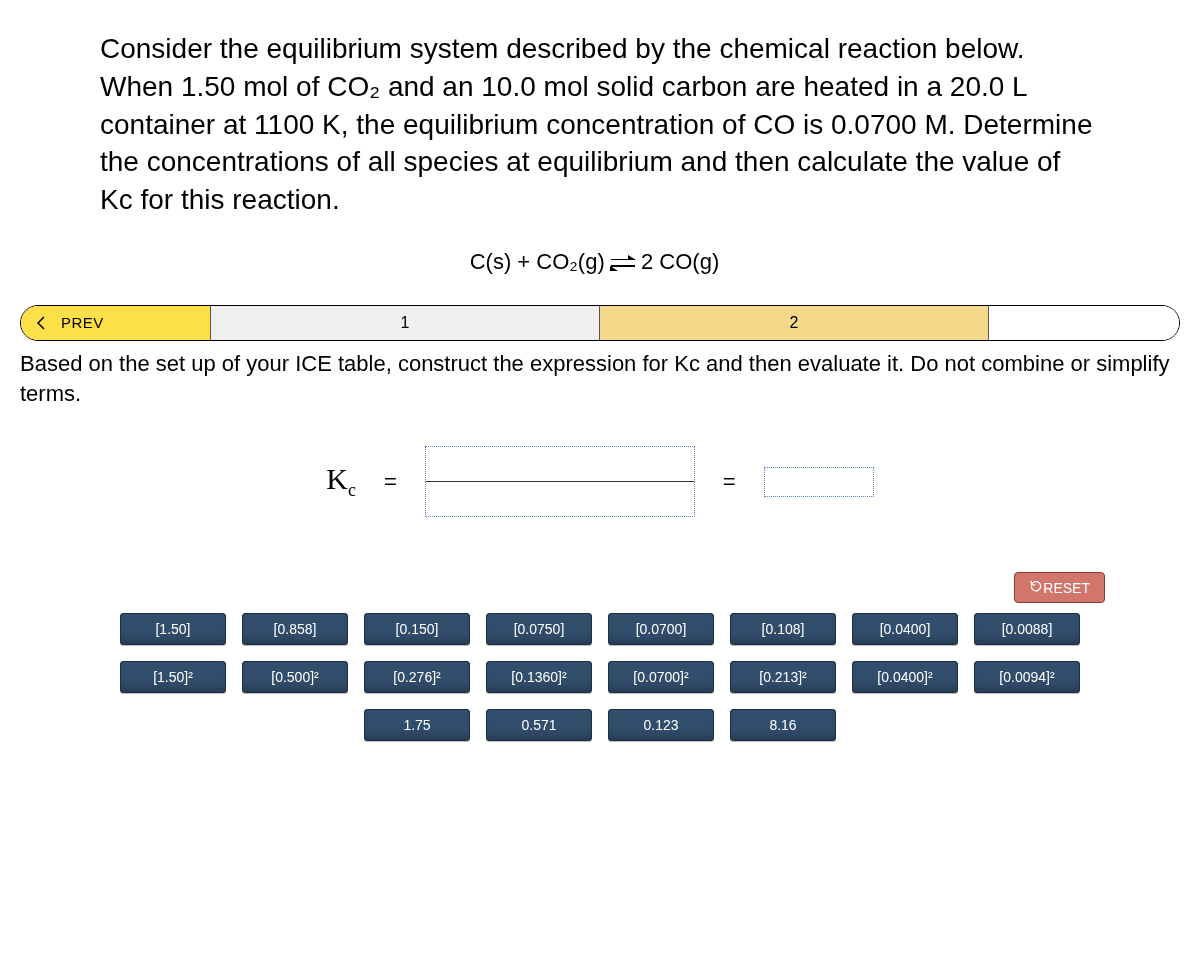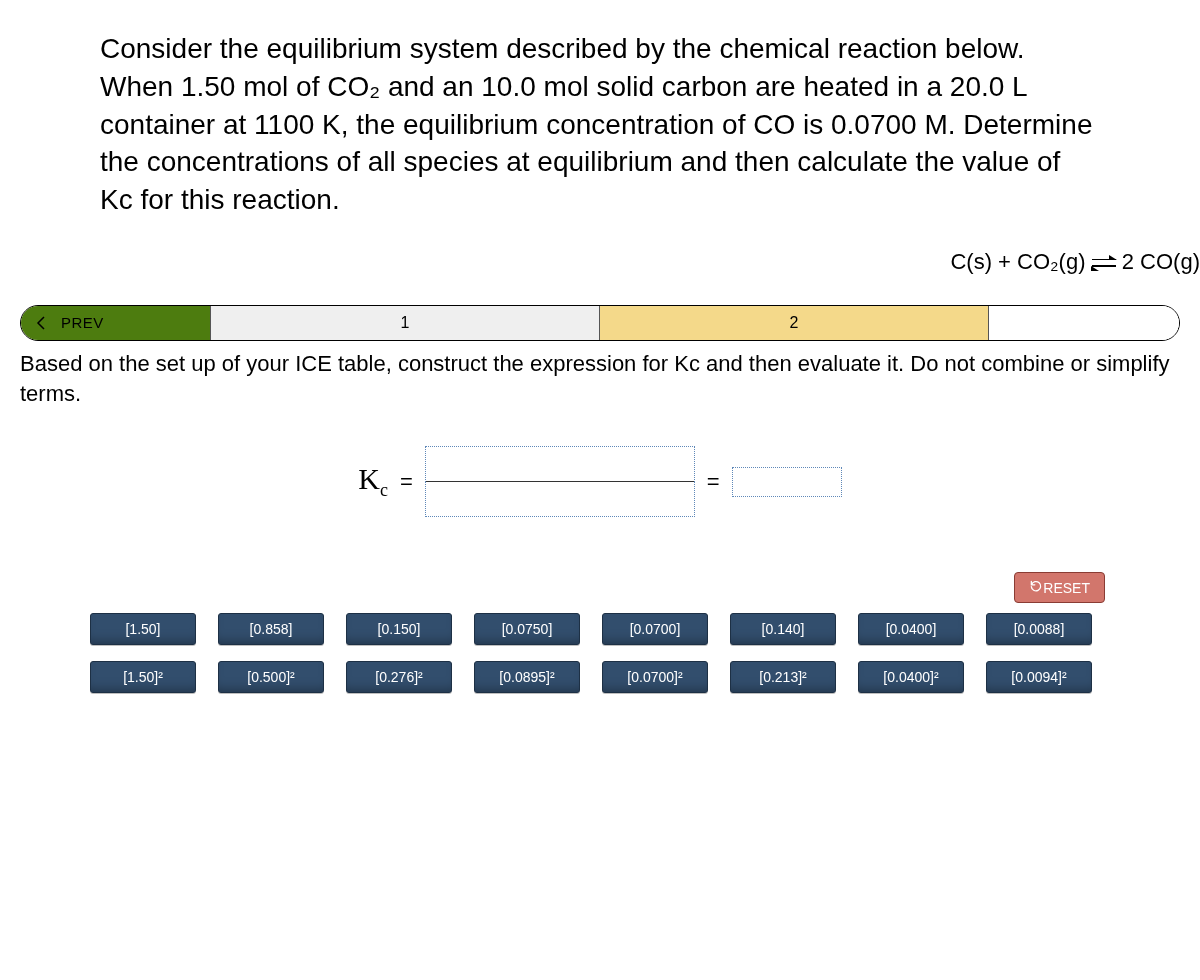--- a/index.html
+++ b/index.html
@@ -10,44 +10,44 @@
     width: 1200px;
     height: 980px;
     position: relative;
   }
   .problem-text {
     padding: 30px 100px 10px 100px;
     font-size: 28px;
     line-height: 1.35;
   }
   .equation {
-    text-align: right;
+    text-align: center;
     font-size: 22px;
-    padding: 20px 0 30px 0;
+    padding: 20px 11px 30px 0;
   }
   sub { font-size: 70%; }
 
   
   .nav-bar {
     position: relative;
     margin: 0 20px 8px 20px;
     height: 36px;
     border: 1px solid #000;
     border-radius: 18px;
     display: flex;
     align-items: stretch;
     overflow: hidden;
     background: #fff;
   }
   .nav-prev-seg {
     display: flex;
     align-items: center;
     width: 190px;
     border-right: 1px solid #555;
-    background: #4d7c0f;
+    background: #fde047;
     text-align: center;
   }
   .nav-chevron {
     padding: 0 14px 0 14px;
     display: flex;
     align-items: center;
   }
   .nav-prev-label {
     font-size: 15px;
     letter-spacing: 0.5px;
@@ -69,21 +69,21 @@
     font-size: 22px;
     line-height: 1.35;
   }
 
   
   .expr-row {
     display: flex;
     align-items: center;
     justify-content: center;
     margin: 38px 0 55px 0;
-    gap: 12px;
+    gap: 28px;
     font-size: 22px;
   }
   .kc-label {
     font-family: "Times New Roman", serif;
     font-size: 30px;
   }
   .kc-label sub { font-size: 60%; }
   .eq-sign { font-size: 22px; }
   .fraction {
     display: flex;
@@ -120,22 +120,23 @@
     gap: 0;
     cursor: pointer;
   }
 
   
   .tiles-area {
     padding: 0 90px;
   }
   .tile-row {
     display: flex;
-    gap: 22px;
+    gap: 16px;
     margin-bottom: 16px;
+    justify-content: center;
   }
   .tile {
     width: 106px;
     height: 32px;
     background: #324e6d;
     color: #fff;
     border: 1px solid #1d3045;
     border-radius: 3px;
     display: flex;
     align-items: center;
@@ -228,27 +229,33 @@
   </button>
 </div>
 
 <div class="tiles-area">
   <div class="tile-row">
     <div class="tile">[1.50]</div>
     <div class="tile">[0.858]</div>
     <div class="tile">[0.150]</div>
     <div class="tile">[0.0750]</div>
     <div class="tile">[0.0700]</div>
-    <div class="tile">[0.140]</div>
+    <div class="tile">[0.108]</div>
     <div class="tile">[0.0400]</div>
     <div class="tile">[0.0088]</div>
   </div>
   <div class="tile-row">
     <div class="tile">[1.50]²</div>
     <div class="tile">[0.500]²</div>
     <div class="tile">[0.276]²</div>
-    <div class="tile">[0.0895]²</div>
+    <div class="tile">[0.1360]²</div>
     <div class="tile">[0.0700]²</div>
     <div class="tile">[0.213]²</div>
     <div class="tile">[0.0400]²</div>
     <div class="tile">[0.0094]²</div>
   </div>
+  <div class="tile-row">
+    <div class="tile">1.75</div>
+    <div class="tile">0.571</div>
+    <div class="tile">0.123</div>
+    <div class="tile">8.16</div>
+  </div>
 </div>
 
 </body></html>

